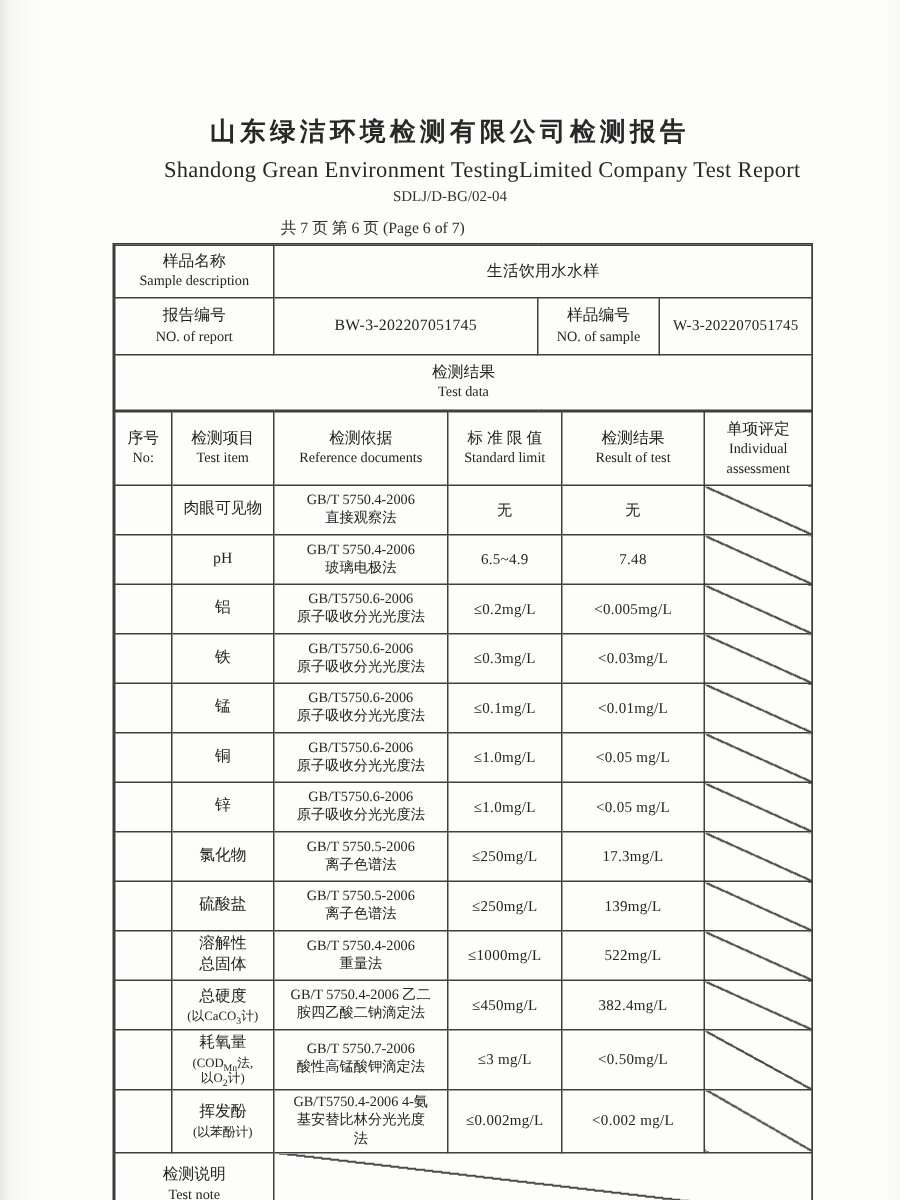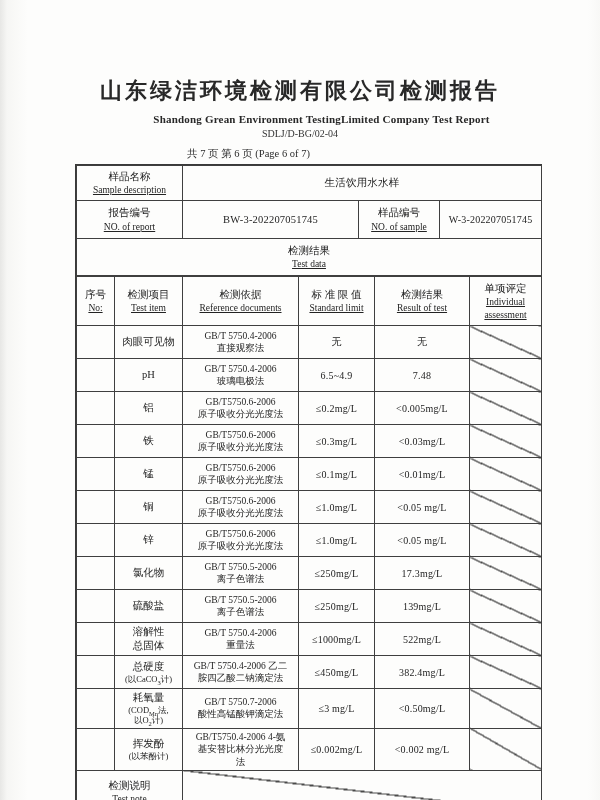--- a/index.html
+++ b/index.html
@@ -9,45 +9,45 @@
     font-family:"Liberation Serif","DejaVu Serif",serif;
     color:#232323;
     -webkit-font-smoothing:antialiased;
   }
   .page{
     width:600px;height:800px;position:relative;overflow:hidden;
     background:linear-gradient(to right,#e7e7e5 0px,#f6f6f4 7px,#fdfdfc 28px,#fdfdfc 98%,#f8f8f6 100%);
   }
   .header{padding-top:76px;text-align:center;}
   .title-cn{
-    font-size:22px;font-weight:bold;letter-spacing:3px;
+    font-size:17px;font-weight:bold;letter-spacing:3px;
     margin:0 0 7px 0;color:#282828;
   }
   .title-en{
-    font-size:11px;font-weight:bold;margin:0 0 3px 0;color:#282828;letter-spacing:.2px;padding-left:43px;
+    font-size:15px;font-weight:normal;margin:0 0 3px 0;color:#282828;letter-spacing:.2px;padding-left:43px;
   }
   .doc-code{font-size:10px;color:#333;margin:0;}
   .page-info{
     font-size:10.5px;color:#2c2c2c;
     padding-right:103px;margin-top:8px;
   }
   
   .tbl-wrap{
     width:465px;margin:3px 0 0 75px;
     border:1.6px solid #3a3a3a;
   }
   table{border-collapse:collapse;width:100%;table-layout:fixed;}
   td,th{
     border:1.1px solid #3f3f3f;
     text-align:center;vertical-align:middle;
     padding:2px 2px;font-weight:normal;
     overflow:hidden;
   }
   .cn{font-size:10.5px;line-height:1.45;}
-  .en{font-size:9.5px;line-height:1.35;white-space:pre-line;text-decoration:underline;}
+  .en{font-size:9.5px;line-height:1.35;white-space:pre-line;}
   .val{font-size:10.5px;letter-spacing:.2px;}
   .top-tbl tr.r1 td{height:30px;}
   .top-tbl tr.r2 td{height:33px;}
   .top-tbl tr.r3 td{height:32px;}
   .main-tbl thead th{height:44px;}
   .main-tbl td{height:28px;}
   td.no{font-size:15px;padding-left:48px;}
   td.item{font-size:10.5px;line-height:1.3;}
   .item-main{white-space:pre-line;}
   .item-note{font-size:8.5px;line-height:1.25;white-space:pre-line;display:block;}

